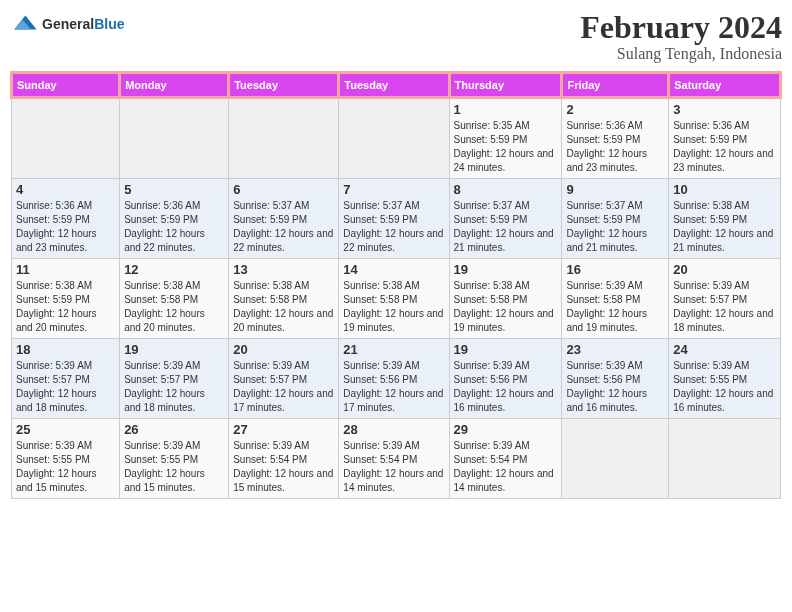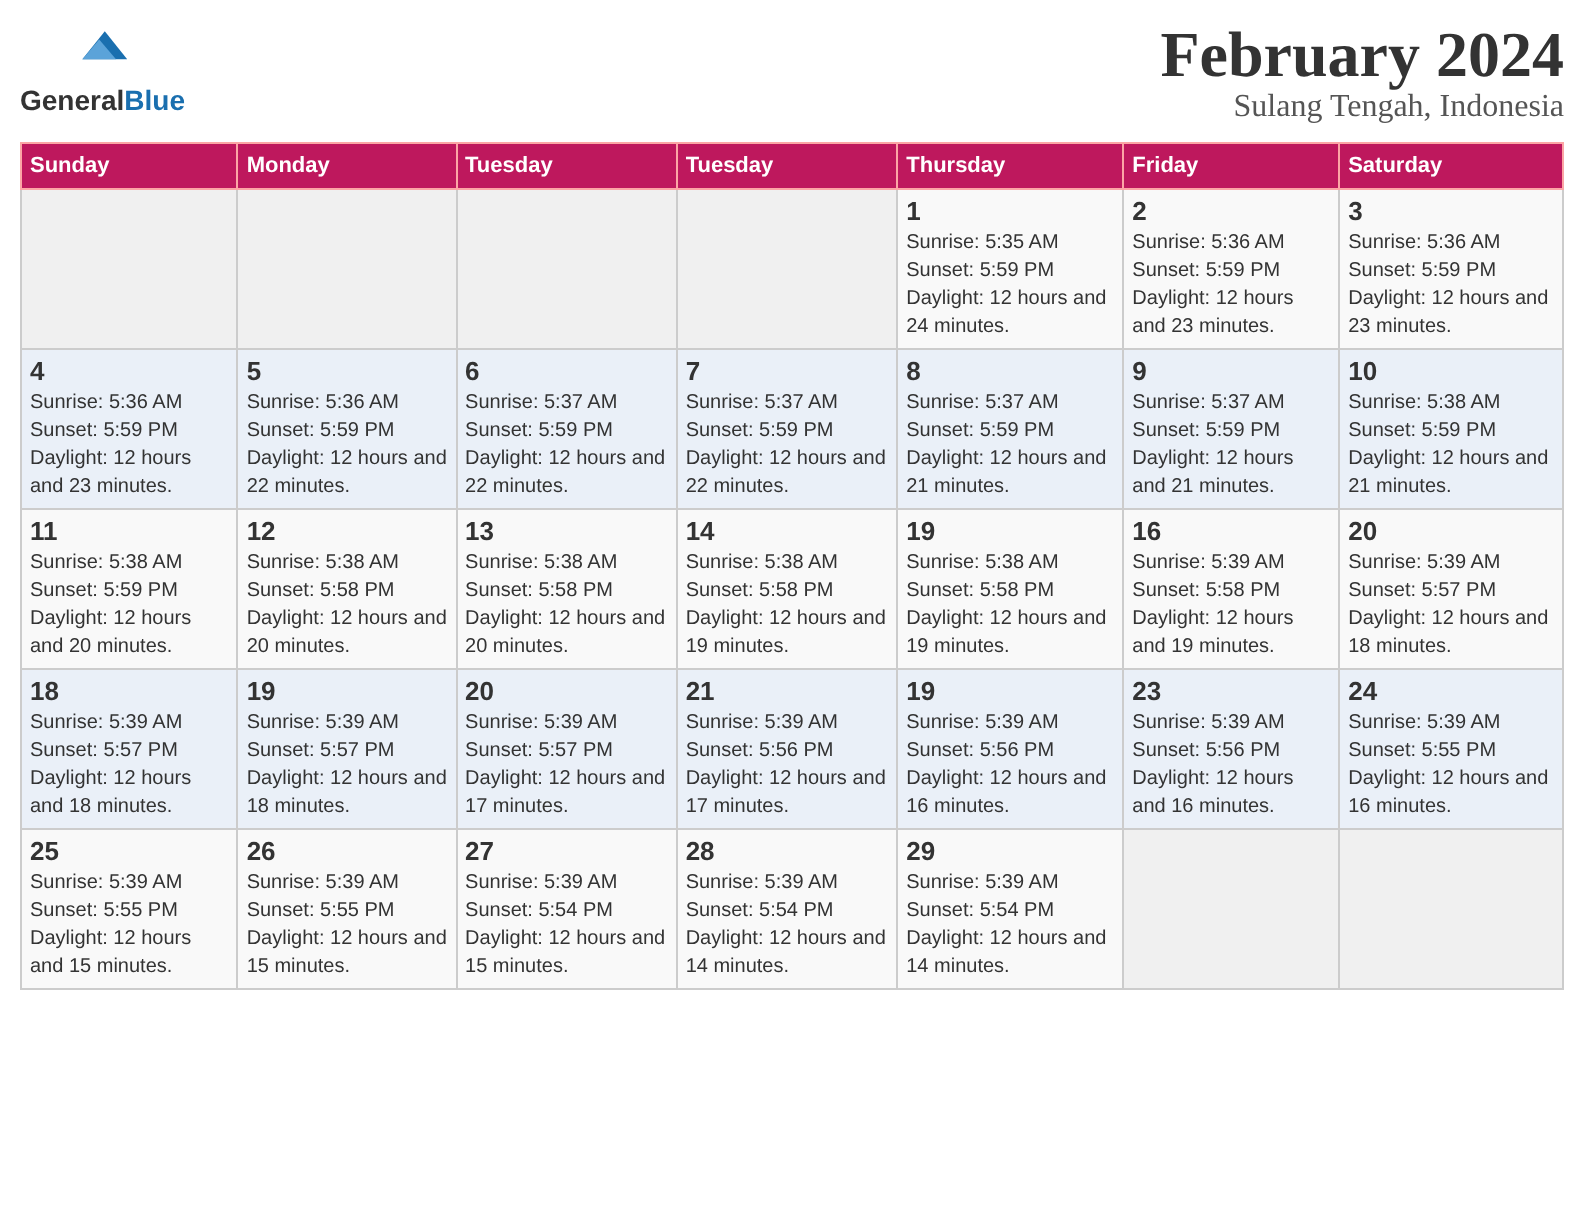--- a/index.html
+++ b/index.html
@@ -15,21 +15,20 @@
       justify-content: space-between;
       align-items: flex-start;
       margin-bottom: 8px;
     }
     .logo {
       display: flex;
       align-items: center;
       gap: 4px;
       font-size: 13px;
       font-weight: bold;
-      flex-direction: column;
     }
     .logo-text {
       line-height: 1.2;
     }
     .logo-general { color: #333; font-weight: bold; font-size: 14px; }
     .logo-blue { color: #1a6faf; font-weight: bold; font-size: 14px; }
     .logo-icon {
       width: 28px;
       height: 28px;
     }
@@ -46,27 +45,27 @@
     .subtitle {
       font-size: 16px;
       color: #555;
     }
     table {
       width: 100%;
       border-collapse: collapse;
       font-size: 10px;
     }
     thead th {
-      background-color: #be185d;
+      background-color: #d946ef;
       color: #fff;
       padding: 5px 4px;
       text-align: left;
       font-size: 11px;
       font-weight: bold;
-      border: 1px solid #fca5a5;
+      border: 3px solid #fca5a5;
     }
     tbody td {
       border: 1px solid #ccc;
       vertical-align: top;
       padding: 3px 4px;
       min-height: 80px;
       background: #fff;
     }
     tbody tr:nth-child(odd) td {
       background: #f9f9f9;

